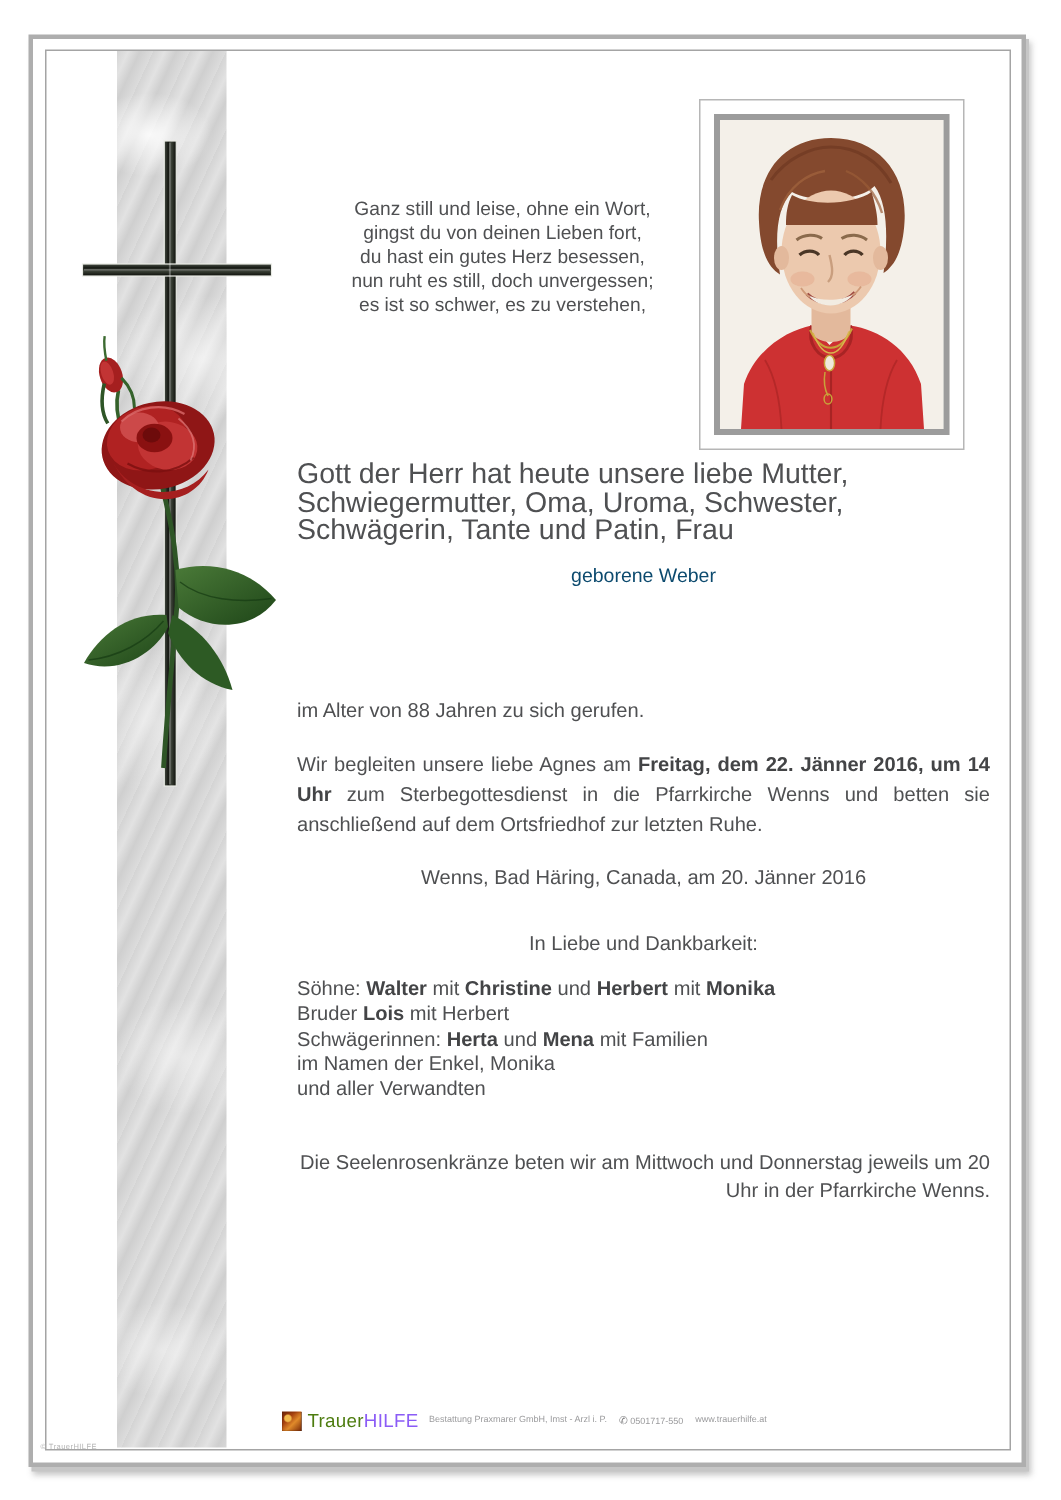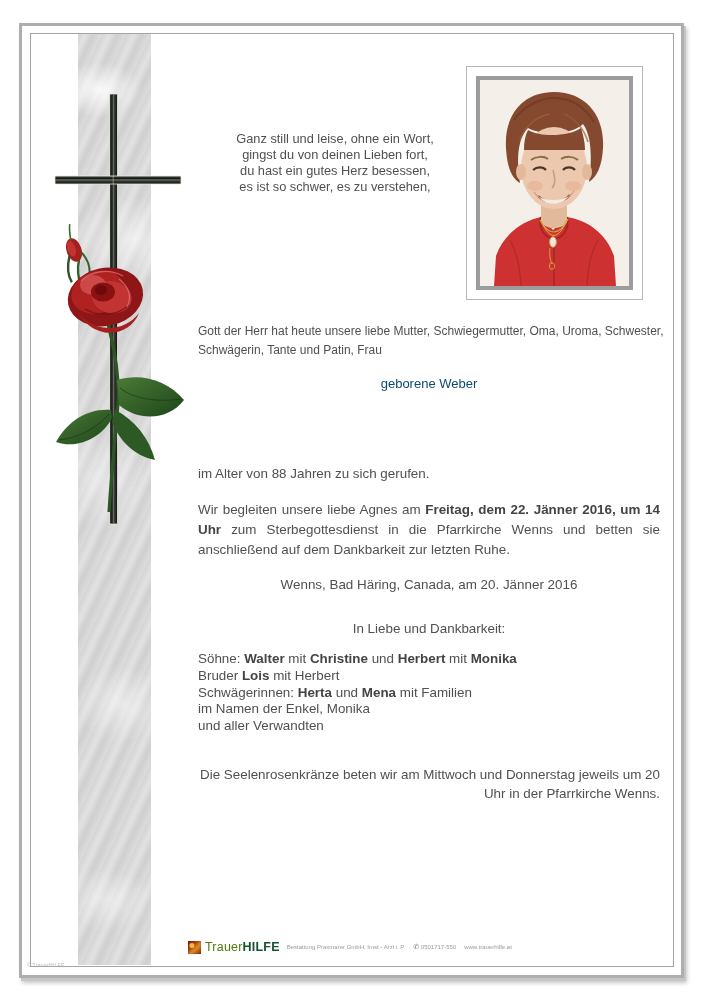--- a/index.html
+++ b/index.html
@@ -33,21 +33,21 @@
     position:absolute;left:466px;top:66px;width:157px;height:214px;
     background:#ffffff;border:1px solid #b6b6b6;padding:9px;
   }
   .photo-border{
     width:149px;height:206px;border:4px solid #9c9c9c;box-sizing:content-box;
     background:#f6f3ee;overflow:hidden;
   }
   
   .poem{position:absolute;left:198px;top:131px;width:274px;text-align:center;
         font-size:12.8px;line-height:16px;color:#4f5052;}
-  .intro{position:absolute;left:198px;top:322px;width:468px;font-size:12px;line-height:18.5px;}
+  .intro{position:absolute;left:198px;top:308px;width:468px;font-size:19px;line-height:18.5px;}
   .name-block{position:absolute;left:198px;top:374px;width:462px;text-align:center;}
   .name{font-family:"DejaVu Serif",serif;font-style:italic;font-weight:400;
         font-size:41px;line-height:46px;color:#3b3b3d;letter-spacing:1px;}
   .maiden{font-size:13px;color:#0c4a6e;margin-top:2px;}
   .ageline{position:absolute;left:198px;top:466px;width:462px;font-size:13.4px;}
   .schedule{position:absolute;left:198px;top:500px;width:462px;font-size:13.4px;
             line-height:20px;text-align:justify;}
   .b{font-weight:bold;color:#434446;}
   .dateline{position:absolute;left:198px;top:577px;width:462px;text-align:center;font-size:13.4px;}
   .gratitude{position:absolute;left:198px;top:621px;width:462px;text-align:center;font-size:13.4px;}
@@ -57,21 +57,21 @@
           font-size:13.4px;line-height:19px;}
   
   .footer{position:absolute;left:188px;top:938px;height:18px;display:flex;align-items:center;}
   .logo-box{width:13px;height:13px;display:inline-block;margin-right:4px;
     background:
       radial-gradient(circle at 30% 35%, #f2b84a 0 2px, rgba(0,0,0,0) 3px),
       linear-gradient(135deg,#6e2408 0%,#a8430f 35%,#e08a2a 60%,#7a2a08 100%);
     box-shadow:inset 0 0 1px #3a1000;}
   .brand{font-size:12.5px;letter-spacing:.2px;margin-right:7px;white-space:nowrap;}
   .brand-gray{color:#4d7c0f;}
-  .brand-orange{color:#14532d;font-weight:bold;}
+  .brand-orange{color:#8b5cf6;}
   .company,.phone,.website{font-size:6px;color:#9b9b9d;margin-right:8px;white-space:nowrap;}
   .phone-icon{font-size:7px;color:#7a7a7c;}
   .smallprint{position:absolute;left:27px;top:962px;font-size:5px;color:#b4b4b4;letter-spacing:.3px;}
 </style>
 </head>
 <body>
 
 <div class="card-outer"></div>
 <div class="card-inner"></div>
 <div class="strip"></div>
@@ -182,32 +182,33 @@
       <path d="M70 168 C 69 174, 70 180, 72 184" stroke="#c9a23a" stroke-width="1" fill="none"></path>
       <ellipse cx="72" cy="186" rx="2.6" ry="3.4" fill="none" stroke="#c9a23a" stroke-width="1"></ellipse>
     </svg>
   </div>
 </div>
 
 <div class="poem">
   <div>Ganz still und leise, ohne ein Wort,</div>
   <div>gingst du von deinen Lieben fort,</div>
   <div>du hast ein gutes Herz besessen,</div>
+  <div>nun ruht es still, doch unvergessen;</div>
   <div>es ist so schwer, es zu verstehen,</div>
 </div>
 
 <div class="intro">Gott der Herr hat heute unsere liebe Mutter, Schwiegermutter, Oma, Uroma, Schwester, Schwägerin, Tante und Patin, Frau</div>
 
 <div class="name-block">
   <div class="maiden">geborene Weber</div>
 </div>
 
 <div class="ageline">im Alter von 88 Jahren zu sich gerufen.</div>
 
-<div class="schedule"><span>Wir begleiten unsere liebe Agnes am </span><span class="b">Freitag, dem 22. Jänner 2016, um 14 Uhr</span><span> zum Sterbegottesdienst in die Pfarrkirche Wenns und betten sie anschließend auf dem Dankbarkeit zur letzten Ruhe.</span></div>
+<div class="schedule"><span>Wir begleiten unsere liebe Agnes am </span><span class="b">Freitag, dem 22. Jänner 2016, um 14 Uhr</span><span> zum Sterbegottesdienst in die Pfarrkirche Wenns und betten sie anschließend auf dem Ortsfriedhof zur letzten Ruhe.</span></div>
 
 <div class="dateline">Wenns, Bad Häring, Canada, am 20. Jänner 2016</div>
 
 <div class="gratitude">In Liebe und Dankbarkeit:</div>
 
 <div class="family">
   <div><span>Söhne: </span><span class="b">Walter</span><span> mit </span><span class="b">Christine</span><span> und </span><span class="b">Herbert</span><span> mit </span><span class="b">Monika</span></div>
   <div><span>Bruder </span><span class="b">Lois</span><span> mit Herbert</span></div>
   <div><span>Schwägerinnen: </span><span class="b">Herta</span><span> und </span><span class="b">Mena</span><span> mit Familien</span></div>
   <div>im Namen der Enkel, Monika</div>

